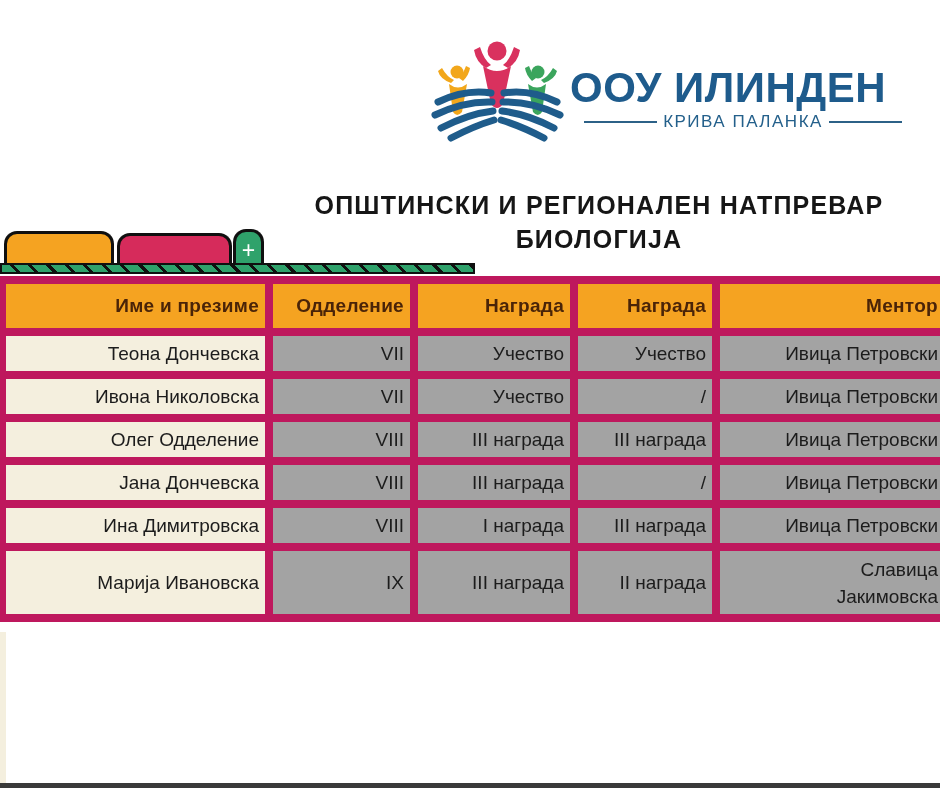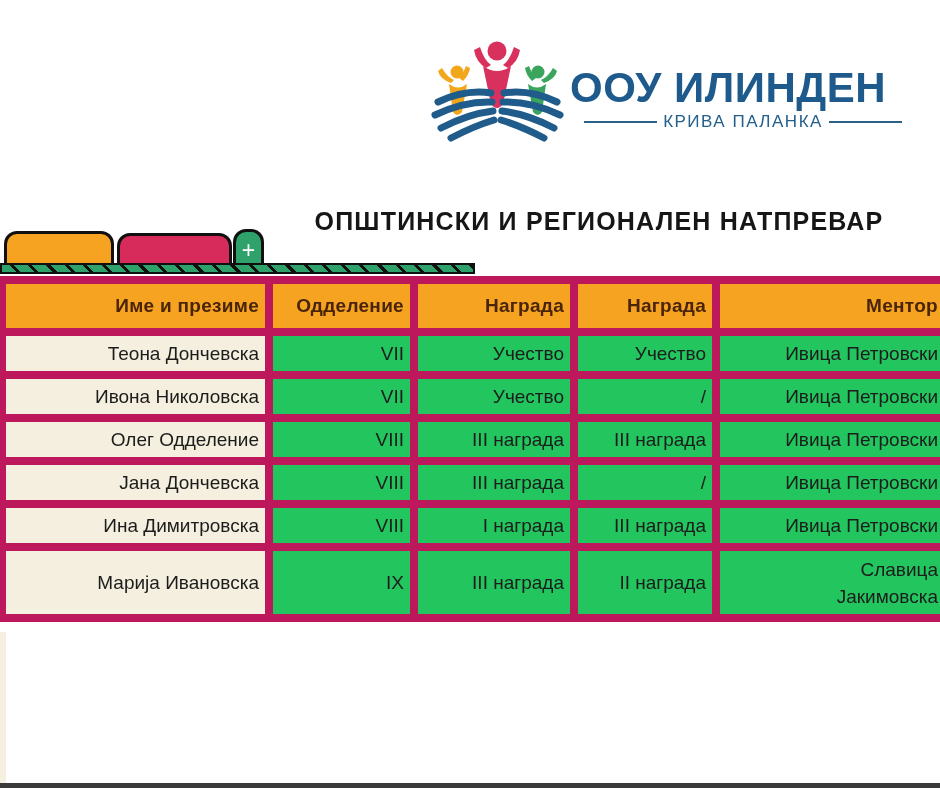--- a/index.html
+++ b/index.html
@@ -21,21 +21,21 @@
   }
   .city-row{display:flex;align-items:center;margin-top:2px;margin-left:14px;width:318px;}
   .city-line{flex:1;height:2px;background:#2C6187;}
   .city-name{
     font-size:17px;color:#24608B;letter-spacing:1.5px;
     padding:0 6px;white-space:nowrap;font-weight:500;
   }
 
   
   .title-block{
-    position:absolute;left:258px;top:204px;width:682px;
+    position:absolute;left:258px;top:188px;width:682px;
     text-align:center;color:#161616;font-weight:700;
     font-size:25px;line-height:34px;letter-spacing:1.2px;
   }
 
   
   .tab{position:absolute;border:3px solid #101010;border-bottom:none;
        border-radius:13px 13px 0 0;box-sizing:border-box;}
   .tab-orange{left:4px;top:231px;width:110px;height:35px;background:#F5A321;}
   .tab-red{left:117px;top:233px;width:115px;height:33px;background:#D62B5B;}
   .tab-green{left:233px;top:229px;width:31px;height:37px;background:#2FA26B;
@@ -54,21 +54,21 @@
     font-size:19px;color:#1c1c1c;z-index:2;
   }
   table.results td,table.results th{
     border:8px solid #be185d;text-align:right;vertical-align:middle;
     padding:2px 6px;overflow:hidden;
   }
   table.results th{
     background:#F5A321;color:#4a2408;font-weight:600;
     height:40px;font-size:19px;letter-spacing:0.3px;
   }
-  table.results td{background:#22c55e;}
+  table.results td{background:#a3a3a3;}
   table.results td.name-col{background:#F4EFDE;margin-left:36px;}
   tr.data-row{height:43px;}
   tr.data-row-tall{height:71px;}
   .wrap-narrow{display:inline-block;max-width:125px;line-height:27px;}
 
   
   col.c1{width:267px;} col.c2{width:145px;} col.c3{width:160px;}
   col.c4{width:142px;} col.c5{width:232px;}
 
   
@@ -119,20 +119,21 @@
     <div class="school-name">ООУ ИЛИНДЕН</div>
     <div class="city-row">
       <span class="city-line"></span>
       <span class="city-name">КРИВА ПАЛАНКА</span>
       <span class="city-line"></span>
     </div>
   </div>
 
   <div class="title-block">
     <div>ОПШТИНСКИ И РЕГИОНАЛЕН НАТПРЕВАР</div>
+    <div>БИОЛОГИЈА</div>
   </div>
 
   <div class="tab tab-orange"></div>
   <div class="tab tab-red"></div>
   <div class="tab tab-green">
     <span class="plus">+</span>
   </div>
   <div class="hatch-bar"></div>
 
   <table class="results">

